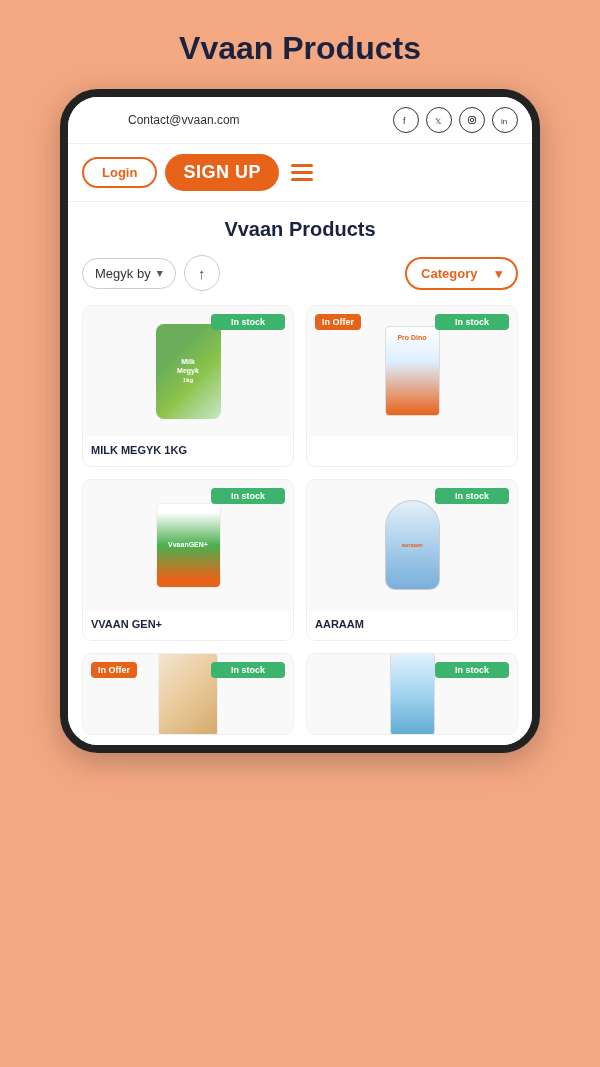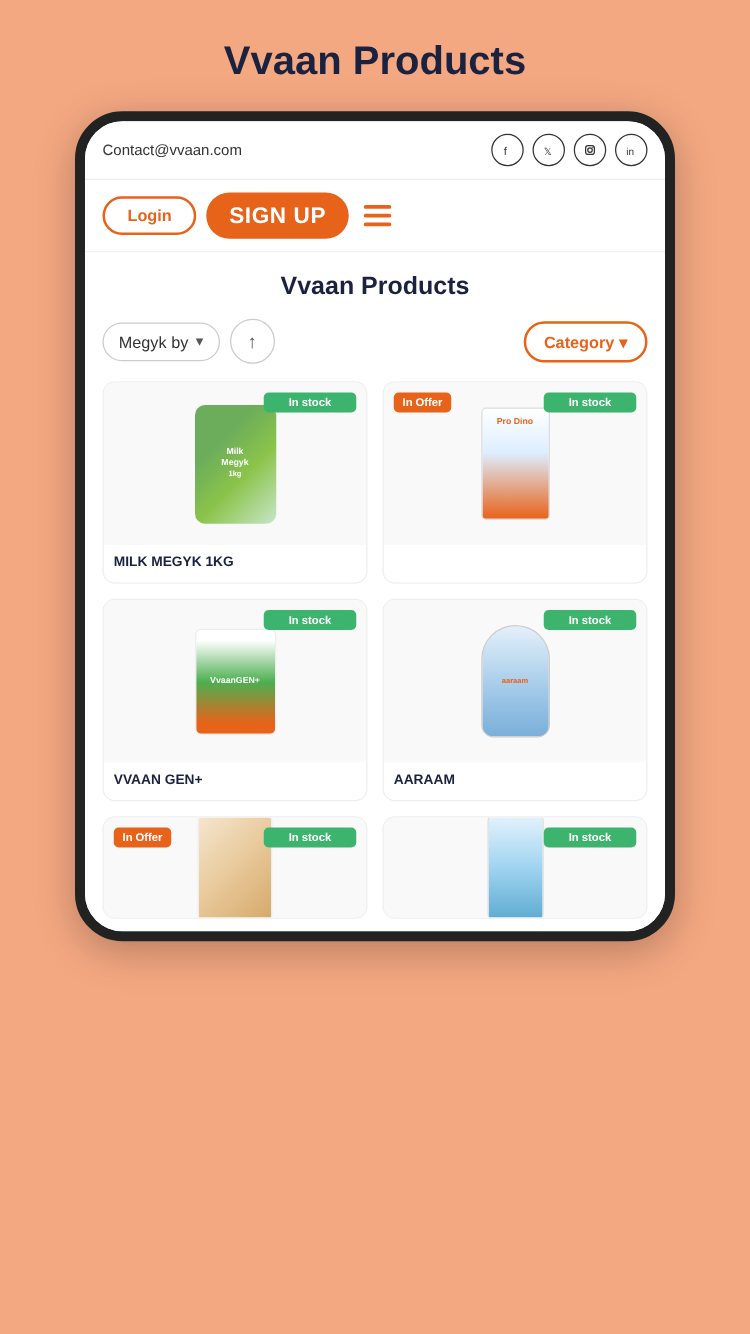--- a/index.html
+++ b/index.html
@@ -38,20 +38,21 @@
       display: flex;
       align-items: center;
       justify-content: space-between;
       padding: 10px 14px;
       border-bottom: 1px solid #eee;
     }
 
     .contact-email {
       font-size: 12px;
       color: #333;
+      margin-left: 46px;
     }
 
     .social-icons {
       display: flex;
       gap: 7px;
     }
 
     .social-icon {
       width: 26px;
       height: 26px;
@@ -193,21 +194,21 @@
       display: flex;
       align-items: center;
       border: 2px solid #E8631A;
       border-radius: 20px;
       padding: 7px 14px;
       font-size: 13px;
       font-weight: 700;
       color: #E8631A;
       background: #fff;
       cursor: pointer;
-      gap: 4px;
+      gap: 18px;
       margin-left: auto;
     }
 
     
     .products-grid {
       display: grid;
       grid-template-columns: 1fr 1fr;
       gap: 12px;
     }
 

